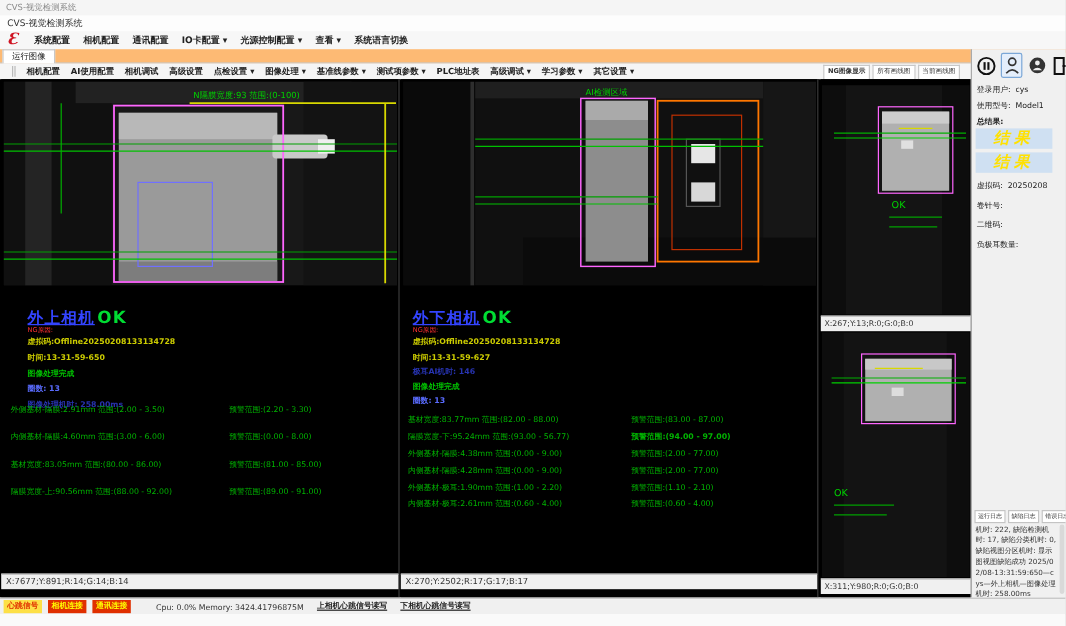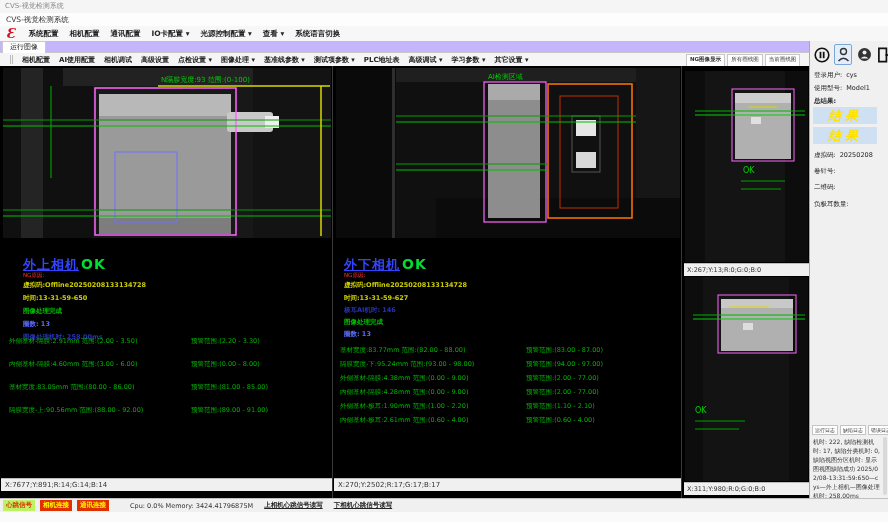--- a/index.html
+++ b/index.html
@@ -11,21 +11,21 @@
   .titlebar { position:absolute; left:0; top:0; width:888px; height:13px;
     background:#f5f5f5; color:#8a8a8a; font-size:7px; line-height:13px; padding-left:5px; }
   .caption  { position:absolute; left:0; top:13px; width:888px; height:13px;
     background:#fdfdfd; color:#333; font-size:7.5px; line-height:13px; padding-left:6px; }
   .menubar { position:absolute; left:0; top:26px; width:888px; height:15px;
     background:#f7f7f7; display:flex; align-items:center; gap:11px; padding-left:6px; }
   .logo { color:#cf1322; font-size:13px; font-weight:bold; font-style:italic;
     font-family:"DejaVu Serif",serif; line-height:15px; margin-right:2px; }
   .menubar .mi { font-size:7.5px; font-weight:bold; color:#222; cursor:default; white-space:nowrap; }
   .tabrow { position:absolute; left:0; top:41px; width:888px; height:12px;
-    background:#c4b5fd; border-bottom:1px solid #c8c8c8; }
+    background:#fdba74; border-bottom:1px solid #c8c8c8; }
   .runtab { position:absolute; left:2px; top:0; height:12px; padding:0 7px;
     background:#fff; border:1px solid #c8c8c8; border-bottom:none;
     font-size:7px; line-height:11px; color:#222; }
   .toolbar { position:absolute; left:0; top:53px; width:888px; height:13px;
     background:#f5f5f5; display:flex; align-items:center; gap:9px; padding-left:10px; }
   .grip { width:1px; height:9px; background:#bbb; box-shadow:2px 0 0 #bbb; margin-right:2px; }
   .toolbar .ti { font-size:7px; font-weight:bold; color:#222; white-space:nowrap; cursor:default; }
 
   
   .main { position:absolute; left:0; top:66px; width:809px; height:432px; background:#000; }
@@ -76,21 +76,21 @@
     padding:1px 2px; white-space:nowrap; }
   .logtext { position:absolute; left:3px; width:68px; font-size:6px; line-height:9px;
     color:#333; word-break:break-all; }
   .sscroll { position:absolute; right:1px; width:4px; background:#d9d9d9; border-radius:2px; }
 
   
   .statusbar { position:absolute; left:0; top:498px; width:888px; height:14px;
     background:#f0f0f0; border-top:1px solid #c0c0c0; display:flex; align-items:center;
     gap:5px; padding-left:3px; }
   .badge { font-size:6.5px; font-weight:bold; padding:1px 3px; }
-  .badge.yellow { background:#bef264; color:#e03000; }
+  .badge.yellow { background:#fde047; color:#e03000; }
   .badge.red { background:#e03000; color:#ffff00; }
   .cpu { font-size:6.5px; color:#333; margin-left:16px; }
   .slink { font-size:6.5px; color:#222; font-weight:bold; text-decoration:underline; margin-left:6px; }
   .bottomstrip { position:absolute; left:0; top:512px; width:888px; height:10px; background:#fafafa; }
 
   svg text { font-family:"DejaVu Sans",sans-serif; }
 </style>
 </head>
 <body>
 
@@ -225,22 +225,22 @@
       </div>
       <div class="vng" style="left:10px; top:206px;">NG原因:</div>
       <div class="vyellow" style="left:10px; top:215px;">虚拟码:Offline20250208133134728</div>
       <div class="vyellow" style="left:10px; top:228px;">时间:13-31-59-627</div>
       <div class="vdark" style="left:10px; top:240px;">极耳AI机时: 146</div>
       <div class="vgreen" style="left:10px; top:252px;">图像处理完成</div>
       <div class="vblue" style="left:10px; top:264px;">圈数: 13</div>
 
       <div class="mrow" style="left:6px; top:280px;">基材宽度:83.77mm 范围:(82.00 - 88.00)</div>
       <div class="wcol" style="left:192px; top:280px;">预警范围:(83.00 - 87.00)</div>
-      <div class="mrow" style="left:6px; top:294px;">隔膜宽度-下:95.24mm 范围:(93.00 - 98.00)</div>
-      <div class="wcol" style="left:192px; top:294px;">预警范围:(94.00 - 97.00)</div>
+      <div class="mrow" style="left:6px; top:294px;">隔膜宽度-下:95.24mm 范围:(93.00 - 56.77)</div>
+      <div class="wcol" style="left:192px; top:294px;font-weight:bold;">预警范围:(94.00 - 97.00)</div>
       <div class="mrow" style="left:6px; top:308px;">外侧基材-隔膜:4.38mm 范围:(0.00 - 9.00)</div>
       <div class="wcol" style="left:192px; top:308px;">预警范围:(2.00 - 77.00)</div>
       <div class="mrow" style="left:6px; top:322px;">内侧基材-隔膜:4.28mm 范围:(0.00 - 9.00)</div>
       <div class="wcol" style="left:192px; top:322px;">预警范围:(2.00 - 77.00)</div>
       <div class="mrow" style="left:6px; top:336px;">外侧基材-极耳:1.90mm 范围:(1.00 - 2.20)</div>
       <div class="wcol" style="left:192px; top:336px;">预警范围:(1.10 - 2.10)</div>
       <div class="mrow" style="left:6px; top:350px;">内侧基材-极耳:2.61mm 范围:(0.60 - 4.00)</div>
       <div class="wcol" style="left:192px; top:350px;">预警范围:(0.60 - 4.00)</div>
 
       <div class="statusline">X:270;Y:2502;R:17;G:17;B:17</div>

